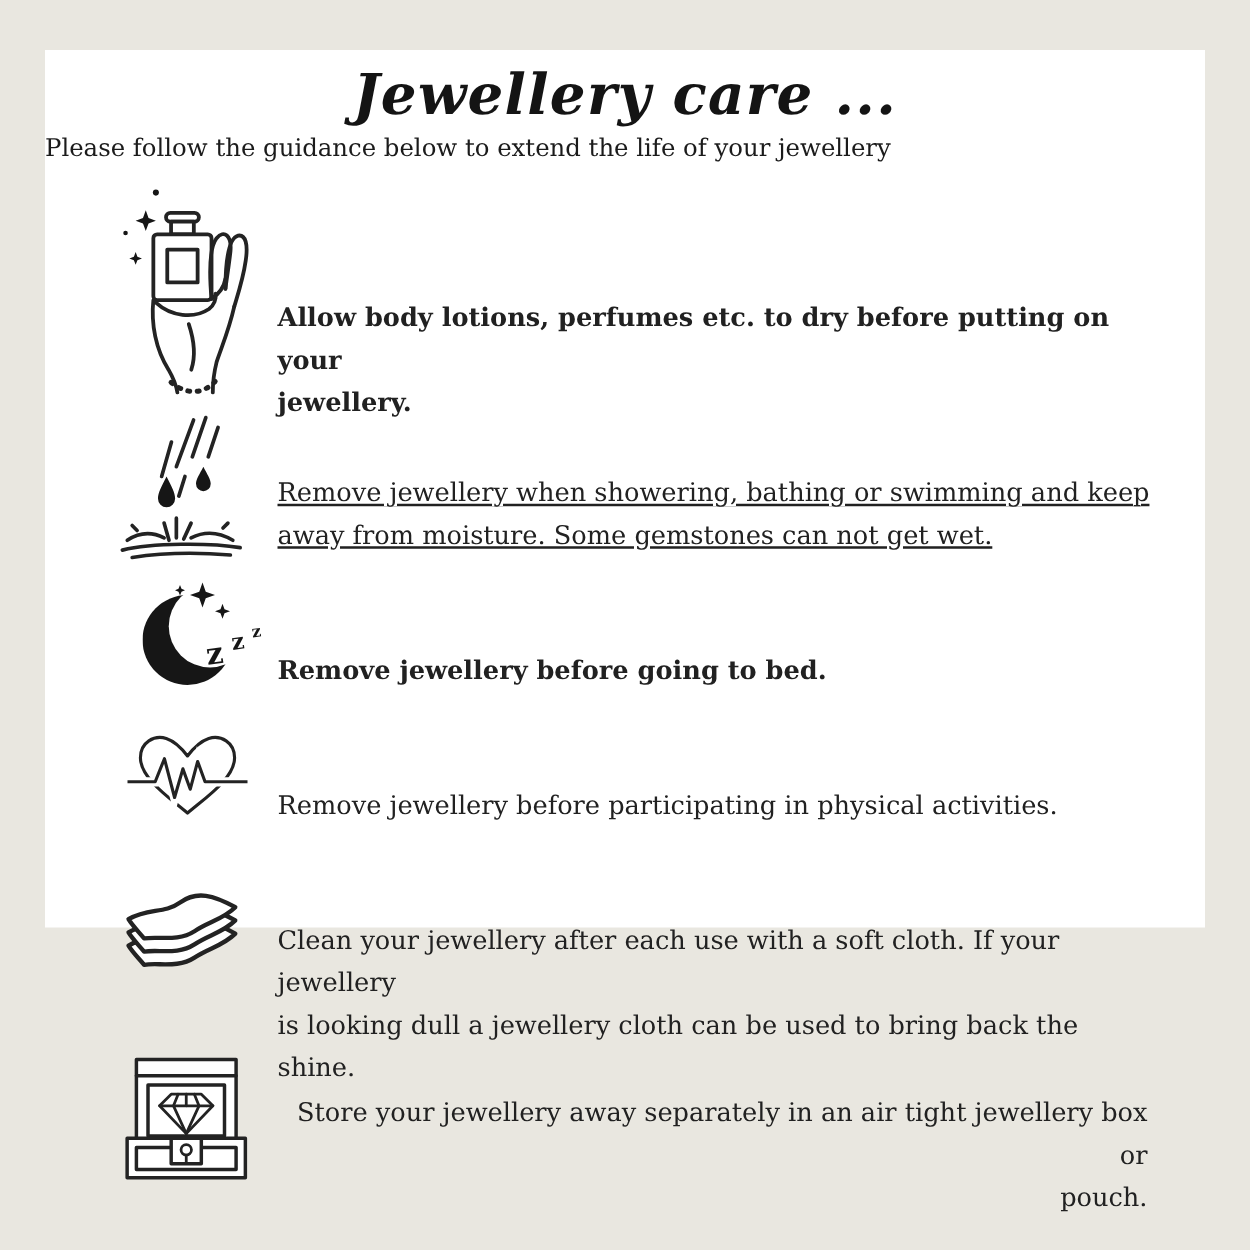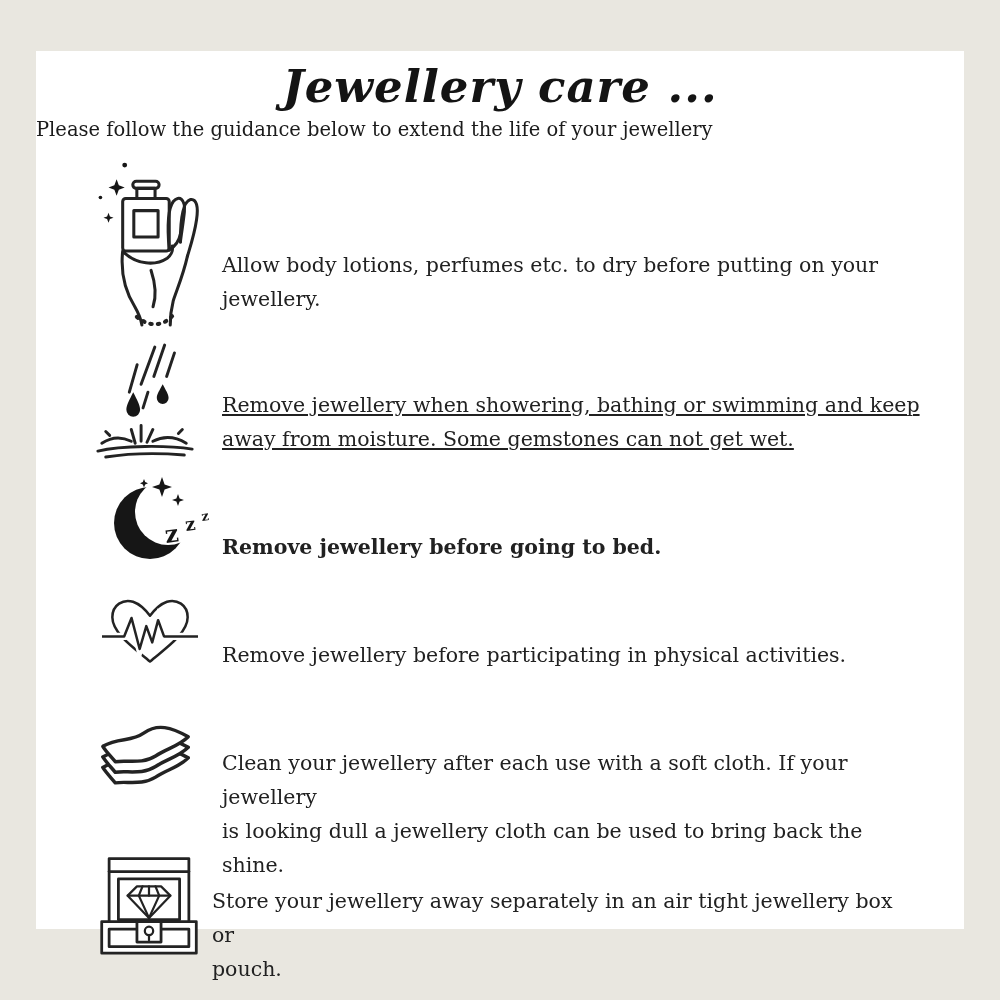--- a/index.html
+++ b/index.html
@@ -4,21 +4,21 @@
 <style>
   html,body{margin:0;padding:0;}
   body{
     width:1000px;height:1000px;
     background:#e9e7e0;
     position:relative;
     overflow:hidden;
     font-family:"DejaVu Serif", serif;
   }
   .card{
-    position:absolute;left:36px;top:51px;width:928px;height:878px;
+    position:absolute;left:36px;top:40px;width:928px;height:702px;
     background:#ffffff;
   }
   .title{
     position:absolute;top:10px;left:0;right:0;
     text-align:center;
     font-size:45px;line-height:52px;
     font-style:italic;font-weight:700;
     letter-spacing:1px;
     color:#141414;
   }
@@ -31,31 +31,31 @@
   .row-text{
     position:absolute;left:186px;width:706px;
     font-size:20.5px;line-height:34px;
     color:#212121;
     white-space:pre-line;
   }
   .icon-box{position:absolute;}
   .icon-box svg{display:block;width:100%;height:100%;}
   
   #r1-icon{left:58px;top:106px;width:112px;height:172px;}
-  #r1-text{top:176px;}
+  #r1-text{top:176px;font-weight:bold;}
   #r2-icon{left:56px;top:288px;width:108px;height:126px;}
   #r2-text{top:316px;text-decoration:underline;}
   #r3-icon{left:78px;top:424px;width:112px;height:88px;}
   #r3-text{top:458px;font-weight:bold;}
   #r4-icon{left:66px;top:544px;width:96px;height:74px;}
   #r4-text{top:566px;}
   #r5-icon{left:62px;top:666px;width:96px;height:76px;}
   #r5-text{top:674px;}
   #r6-icon{left:62px;top:799px;width:102px;height:108px;}
-  #r6-text{top:812px;left:176px;}
+  #r6-text{top:812px;left:176px;text-align:right;}
   .stroke{fill:none;stroke:#232323;stroke-width:3;stroke-linecap:round;stroke-linejoin:round;}
   .strokefill{fill:#ffffff;stroke:#232323;stroke-width:3;stroke-linecap:round;stroke-linejoin:round;}
   .solid{fill:#161616;stroke:none;}
   .ztext{font-family:"DejaVu Serif",serif;font-weight:700;fill:#161616;}
 </style>
 </head>
 <body>
 
 <div class="card">
 

